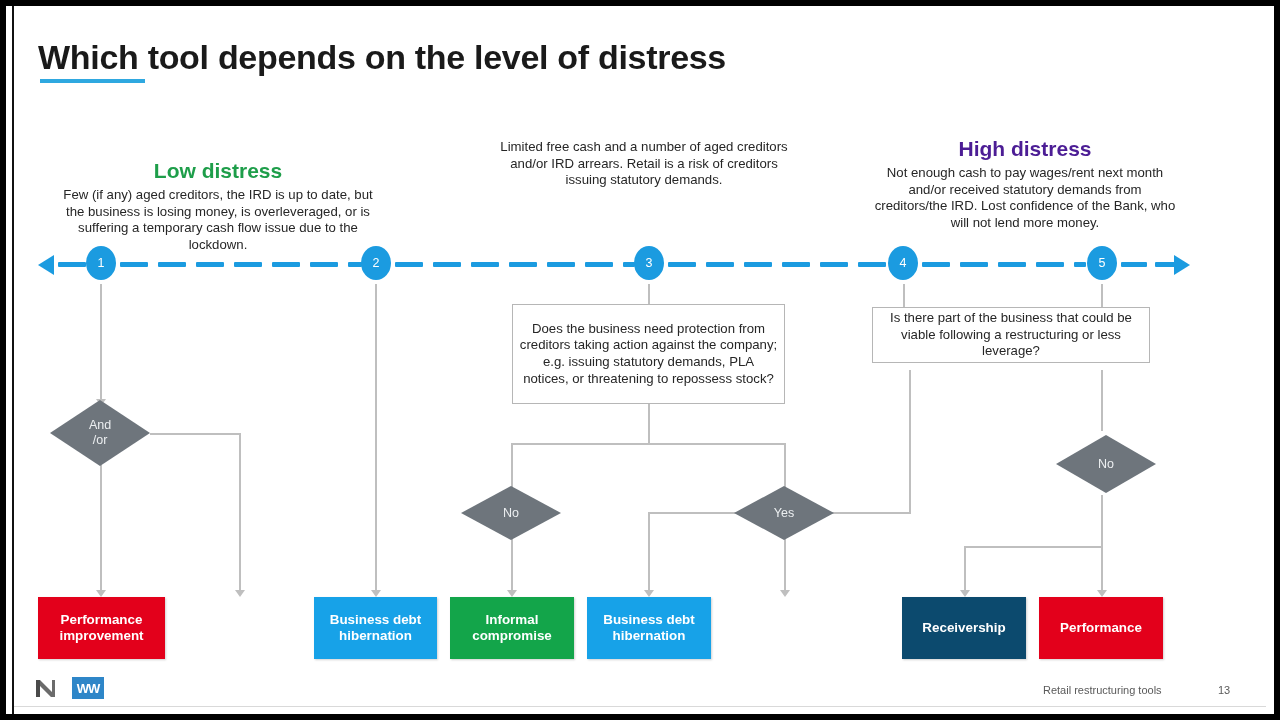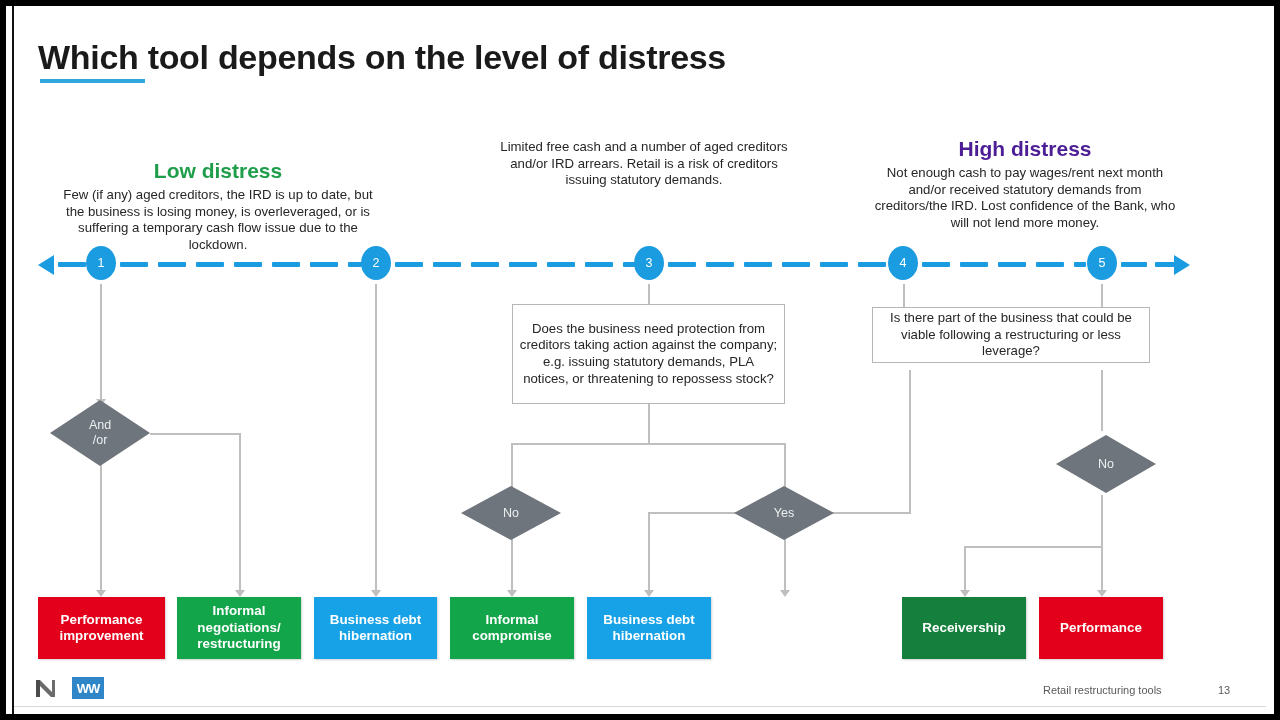--- a/index.html
+++ b/index.html
@@ -215,30 +215,29 @@
   </div>
 
   <div class="diamond" style="left:461px;top:486px;width:100px;height:54px;">No</div>
 
   <div class="diamond" style="left:734px;top:486px;width:100px;height:54px;">Yes</div>
 
   <div class="diamond" style="left:1056px;top:435px;width:100px;height:58px;">No</div>
 
   <div class="endbox" style="left:38px;top:597px;width:127px;height:62px;background:#E3001B;">Performance improvement</div>
 
-  <div class="endbox" style="left:177px;top:597px;width:124px;height:62px;background:#13A54A;">Informal negotiations/ restructuring</div>
 
   <div class="endbox" style="left:314px;top:597px;width:123px;height:62px;background:#17A2E8;">Business debt hibernation</div>
 
   <div class="endbox" style="left:450px;top:597px;width:124px;height:62px;background:#13A54A;">Informal compromise</div>
 
   <div class="endbox" style="left:587px;top:597px;width:124px;height:62px;background:#17A2E8;">Business debt hibernation</div>
 
 
-  <div class="endbox" style="left:902px;top:597px;width:124px;height:62px;background:#15803d;">Receivership</div>
+  <div class="endbox" style="left:902px;top:597px;width:124px;height:62px;background:#0c4a6e;">Receivership</div>
 
   <div class="endbox" style="left:1039px;top:597px;width:124px;height:62px;background:#E3001B;">Performance</div>
 
   <div id="footer-rule"></div>
 
   <svg id="logo-n" viewBox="0 0 22 21">
     <path d="M2 19 L2 2 L6 2 L6 19 Z" fill="#4a4a4a"></path>
     <path d="M6 2 L18 14 L18 2 L21 2 L21 19 L17 19 L6 8 Z" fill="#6b6b6b"></path>
   </svg>
 

